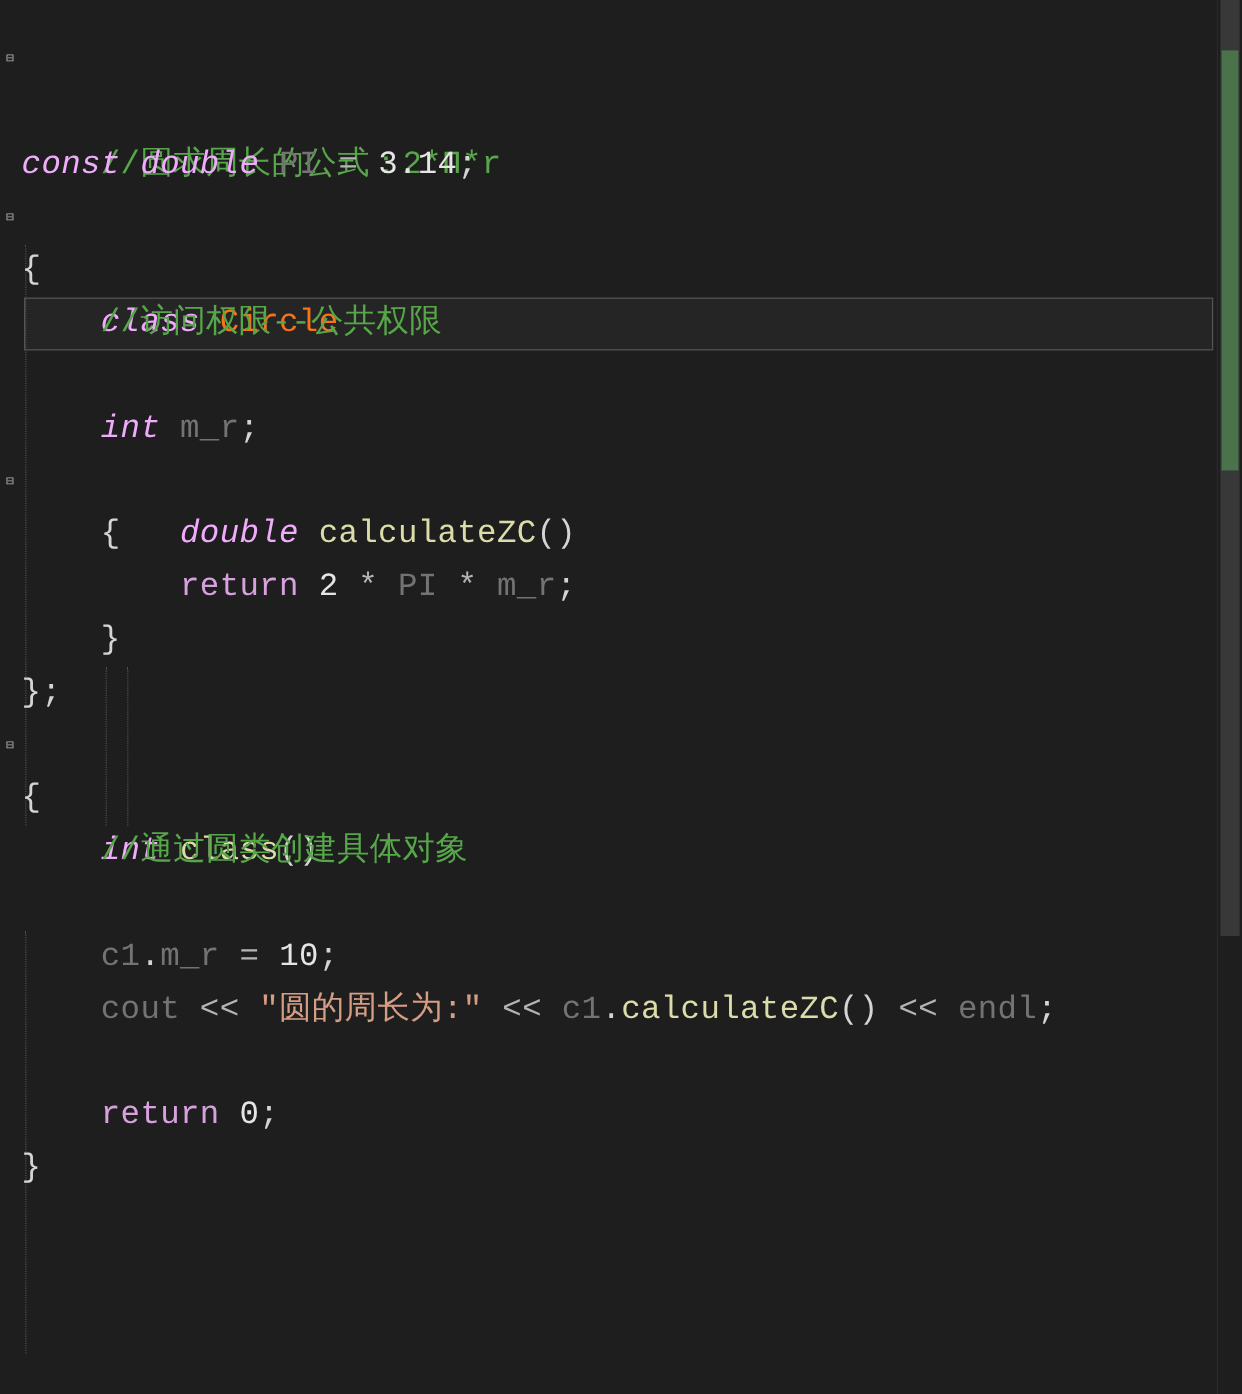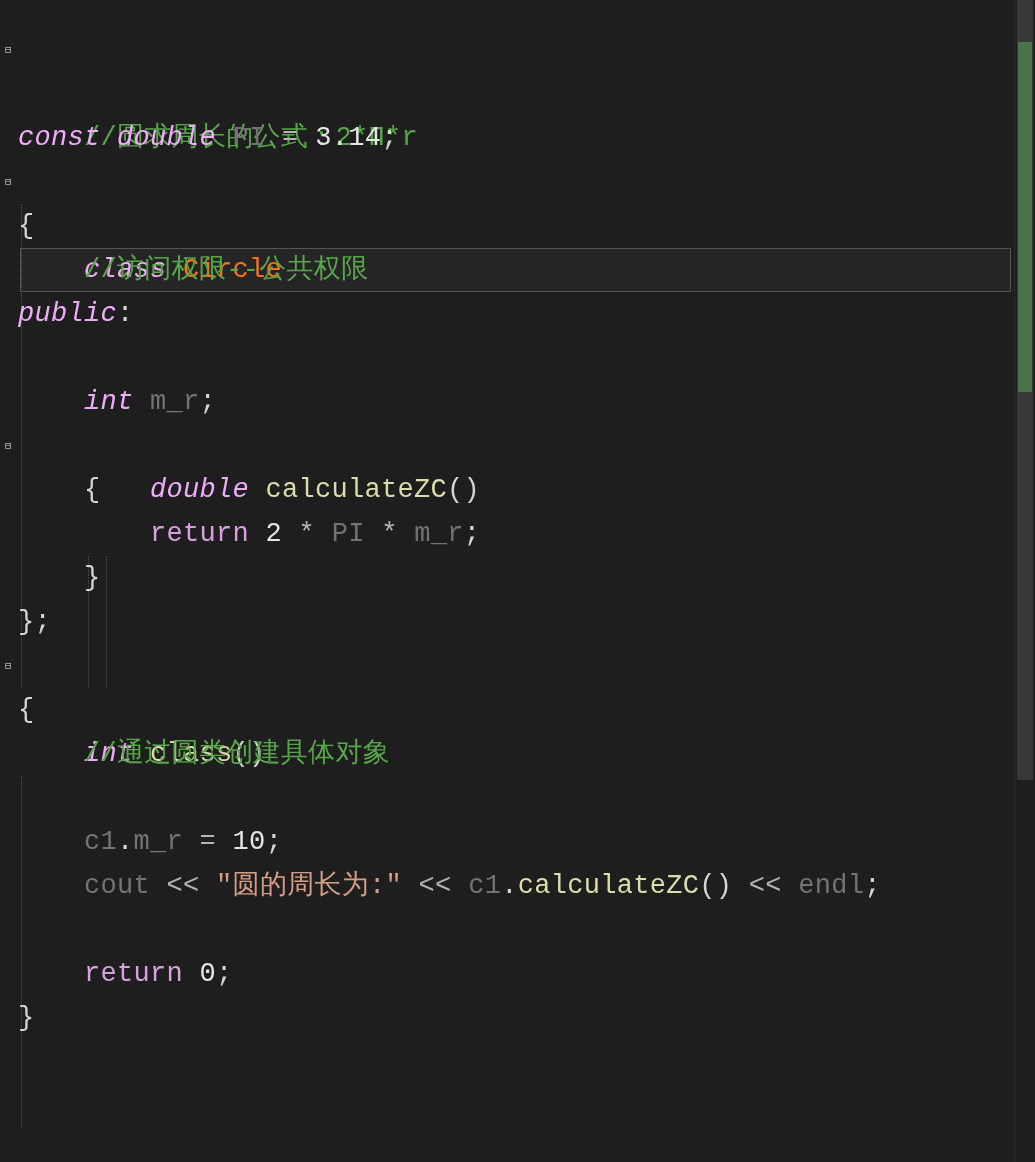--- a/index.html
+++ b/index.html
@@ -120,21 +120,20 @@
 
   <div class="line">
     <span class="fold">⊟</span>
     <span class="kw">class</span> <span class="cls">Circle</span>
   </div>
 
   <div class="line"><span class="punc">{</span></div>
 
   <div class="line">    <span class="comment">//访问权限--公共权限</span></div>
 
-  <div class="line"><span class="kw">public</span><span class="punc">:</span></div>
 
   <div class="line"> </div>
 
 
   <div class="line">    <span class="kw">int</span> <span class="ident">m_r</span><span class="punc">;</span></div>
 
 
   <div class="line">
     <span class="fold">⊟</span>    <span class="kw">double</span> <span class="ident-alt">calculateZC</span><span class="punc">()</span>
   </div>

